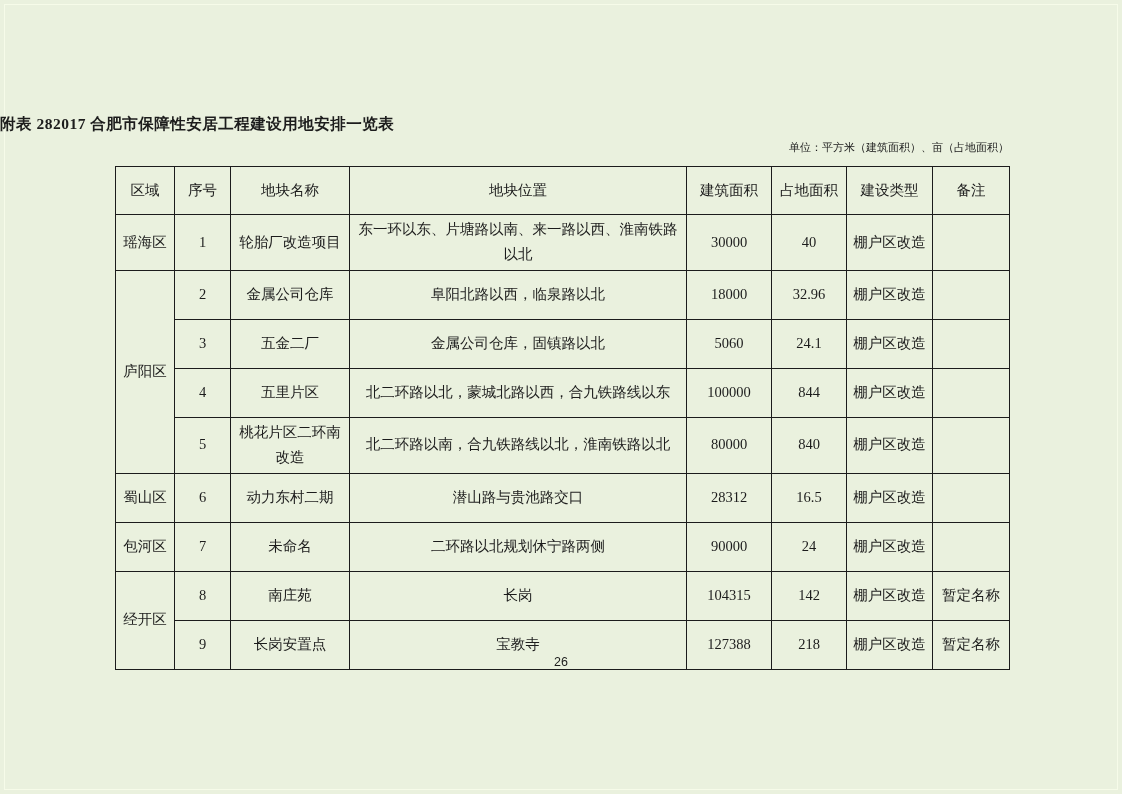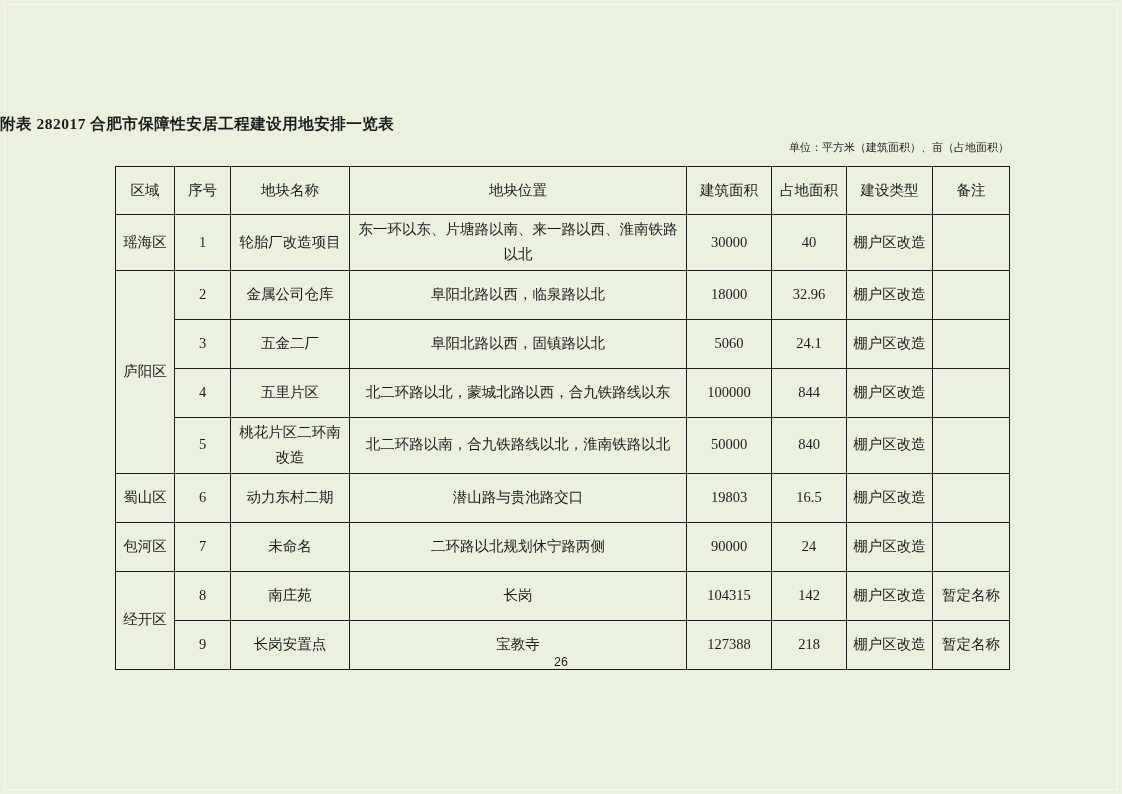--- a/index.html
+++ b/index.html
@@ -120,50 +120,50 @@
           <td>金属公司仓库</td>
           <td>阜阳北路以西，临泉路以北</td>
           <td>18000</td>
           <td>32.96</td>
           <td>棚户区改造</td>
           <td></td>
         </tr>
         <tr>
           <td>3</td>
           <td>五金二厂</td>
-          <td>阜阳北路以西，固镇路以北</td>
+          <td>金属公司仓库，固镇路以北</td>
           <td>5060</td>
           <td>24.1</td>
           <td>棚户区改造</td>
           <td></td>
         </tr>
         <tr>
           <td>4</td>
           <td>五里片区</td>
           <td>北二环路以北，蒙城北路以西，合九铁路线以东</td>
           <td>100000</td>
           <td>844</td>
           <td>棚户区改造</td>
           <td></td>
         </tr>
         <tr>
           <td>5</td>
           <td>桃花片区二环南改造</td>
           <td>北二环路以南，合九铁路线以北，淮南铁路以北</td>
-          <td>50000</td>
+          <td>80000</td>
           <td>840</td>
           <td>棚户区改造</td>
           <td></td>
         </tr>
         <tr>
           <td rowspan="1">蜀山区</td>
           <td>6</td>
           <td>动力东村二期</td>
           <td>潜山路与贵池路交口</td>
-          <td>19803</td>
+          <td>28312</td>
           <td>16.5</td>
           <td>棚户区改造</td>
           <td></td>
         </tr>
         <tr>
           <td rowspan="1">包河区</td>
           <td>7</td>
           <td>未命名</td>
           <td>二环路以北规划休宁路两侧</td>
           <td>90000</td>

